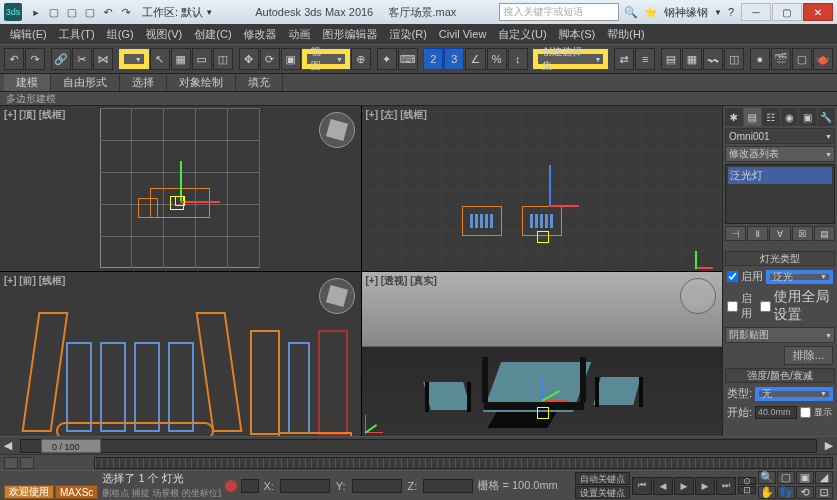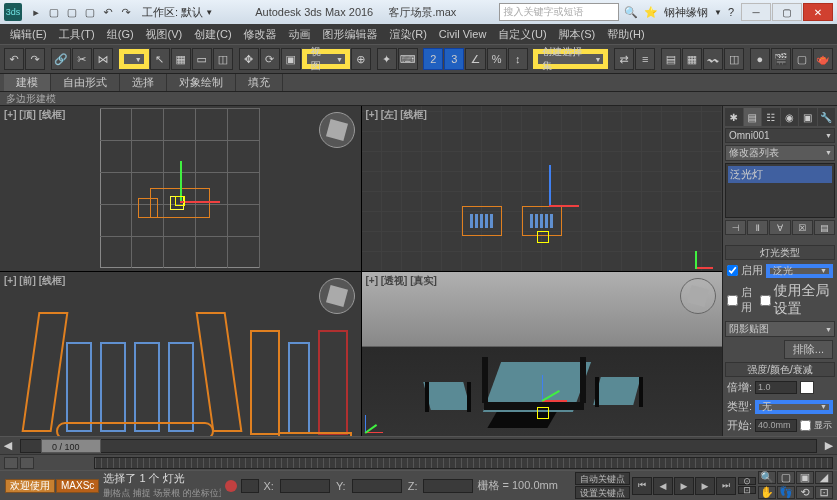--- a/index.html
+++ b/index.html
@@ -304,25 +304,20 @@
       <span>启用</span>
       <input type="checkbox" style="">
       <span style="font-size:14px">使用全局设置</span>
     </div>
     <div class="cmd-field">阴影贴图</div>
     <div class="cmd-row right">
       <span style="background:#555;border:1px solid #333;padding:1px 8px">排除...</span>
     </div>
     <div class="cmd-section" style="justify-content:center;background:#454545">强度/颜色/衰减</div>
     <div class="cmd-row">
-      <span>倍增:</span>
-      <span class="spin">1.0</span>
-      <span style="width:14px;height:13px;background:#fff;border:1px solid #333"></span>
-    </div>
-    <div class="cmd-row">
       <span>类型:</span>
       <span class="field cmd-field" style="height:14px">无</span>
     </div>
     <div class="cmd-row">
       <span>开始:</span>
       <span class="spin">40.0mm</span>
       <input type="checkbox" style="">
       <span style="font-size:9px">显示</span>
     </div>
 
@@ -341,21 +336,21 @@
 
 <div class="track">
   <span style="width:14px;height:12px;background:#555;border:1px solid #333;margin-right:2px"></span>
   <span style="width:14px;height:12px;background:#555;border:1px solid #333"></span>
   <div class="track-scale">
     <div style="position:absolute;inset:0;background:repeating-linear-gradient(90deg,#555 0,#555 1px,transparent 1px,transparent 6px)"></div>
   </div>
 </div>
 
 <div class="statusbar">
-  <div style="display:flex;gap:1px">
+  <div style="display:flex;flex-direction:column;gap:1px">
     <div style="height:12px"></div>
     <div class="status-tabs">
       <span>欢迎使用</span>
       <span style="background:#b86018">MAXSc</span>
     </div>
   </div>
   <div style="display:flex;flex-direction:column;gap:1px;flex:0.9;min-width:0">
     <span class="status-sel">选择了 1 个 灯光</span>
     <span style="font-size:9px;color:#999;white-space:nowrap;overflow:hidden">删格点 捕捉 场景根 的坐标位置: [0.0mm, 0.0mm, 0.0mm]</span>
   </div>

